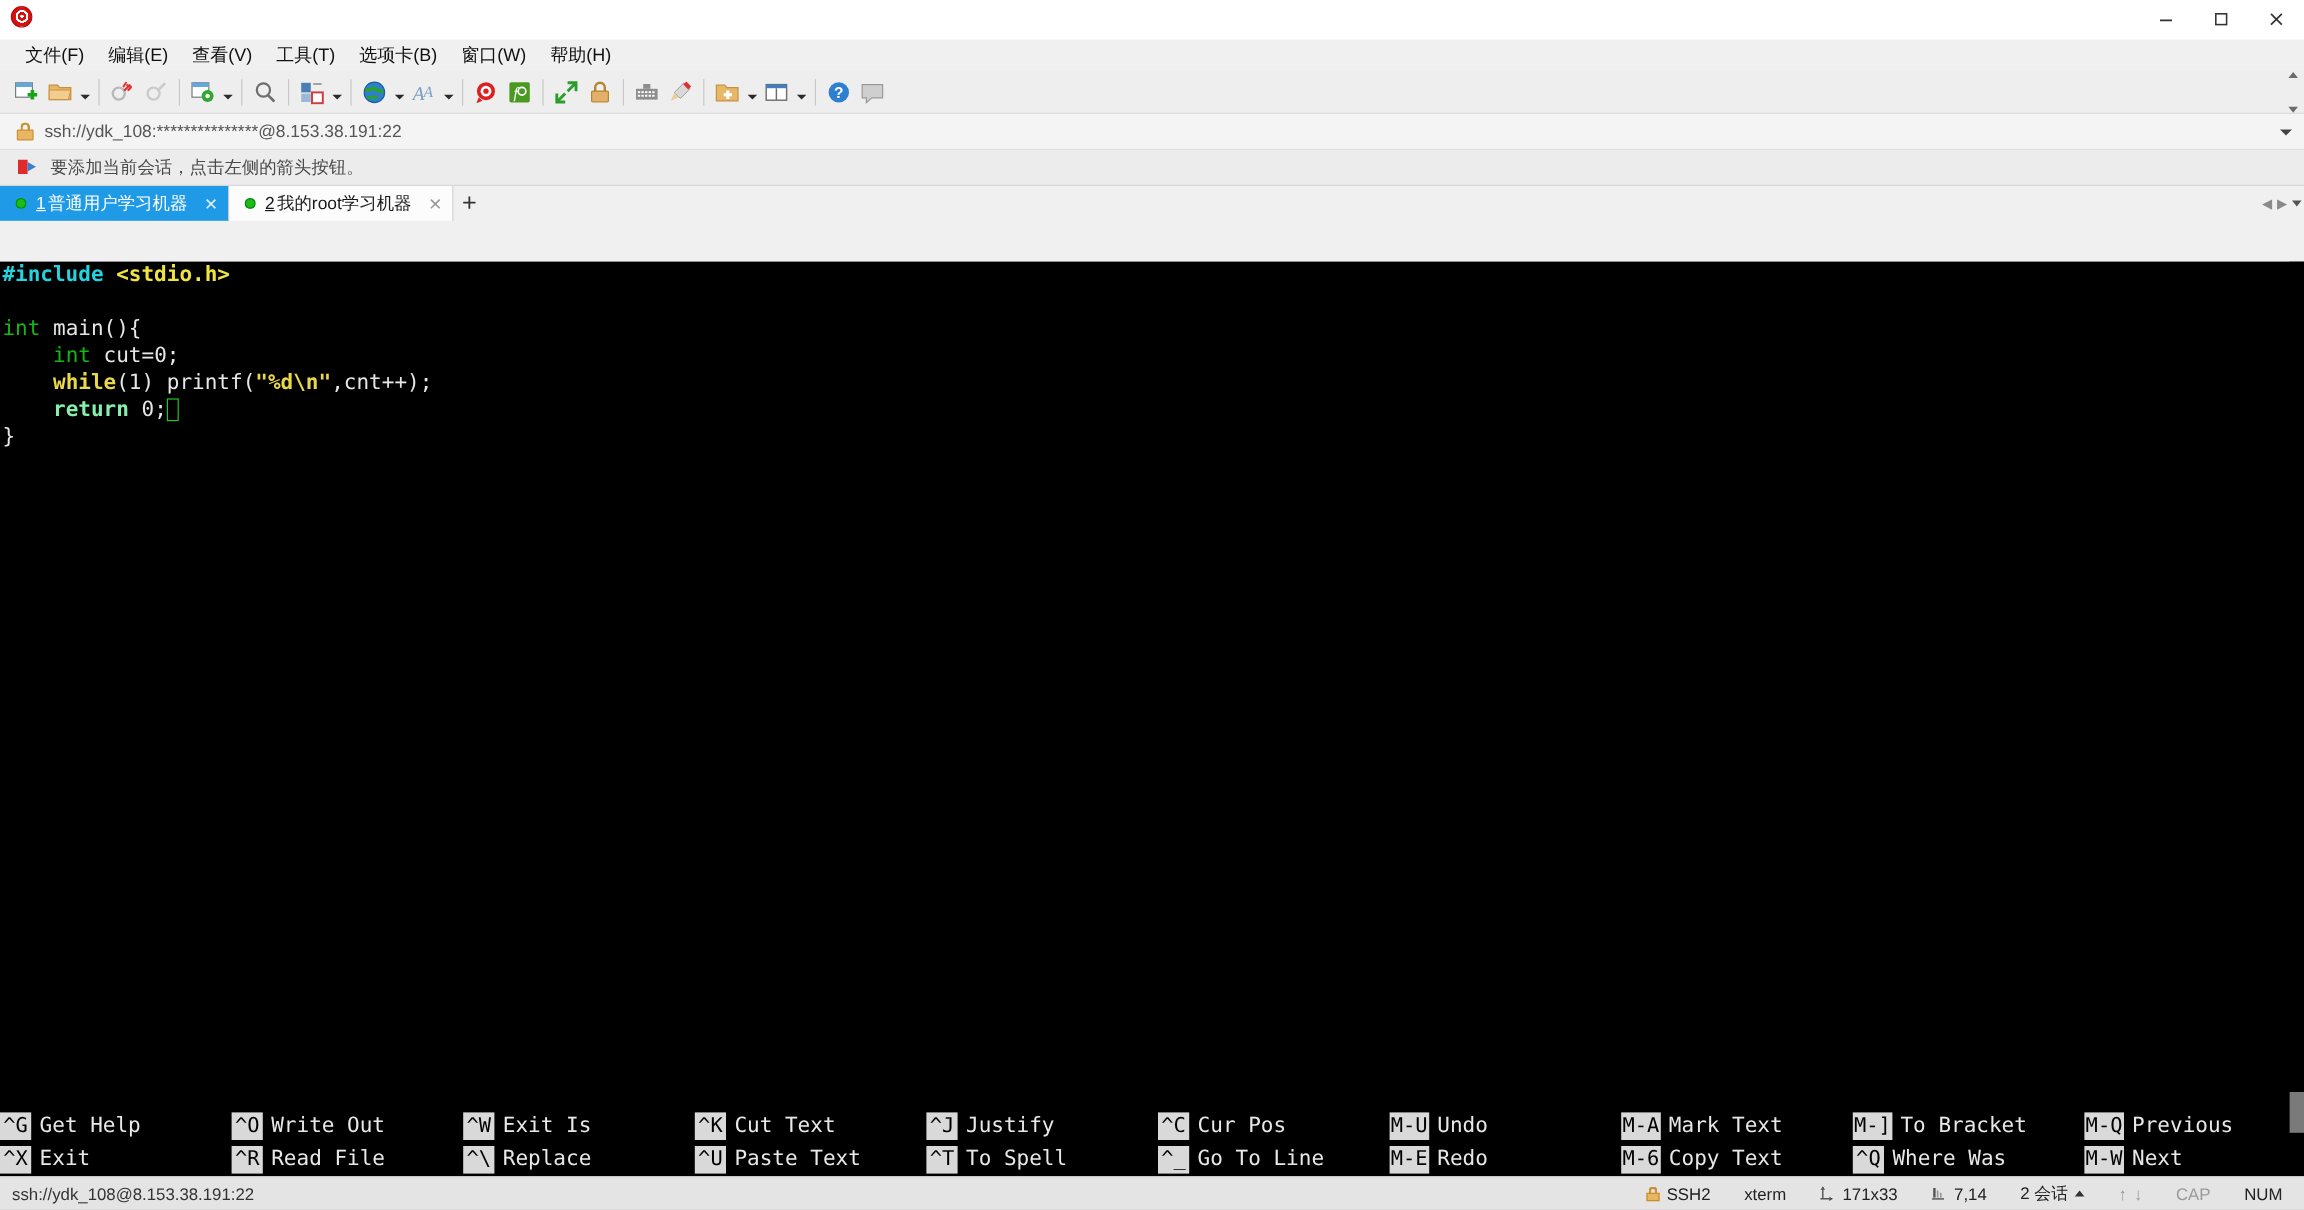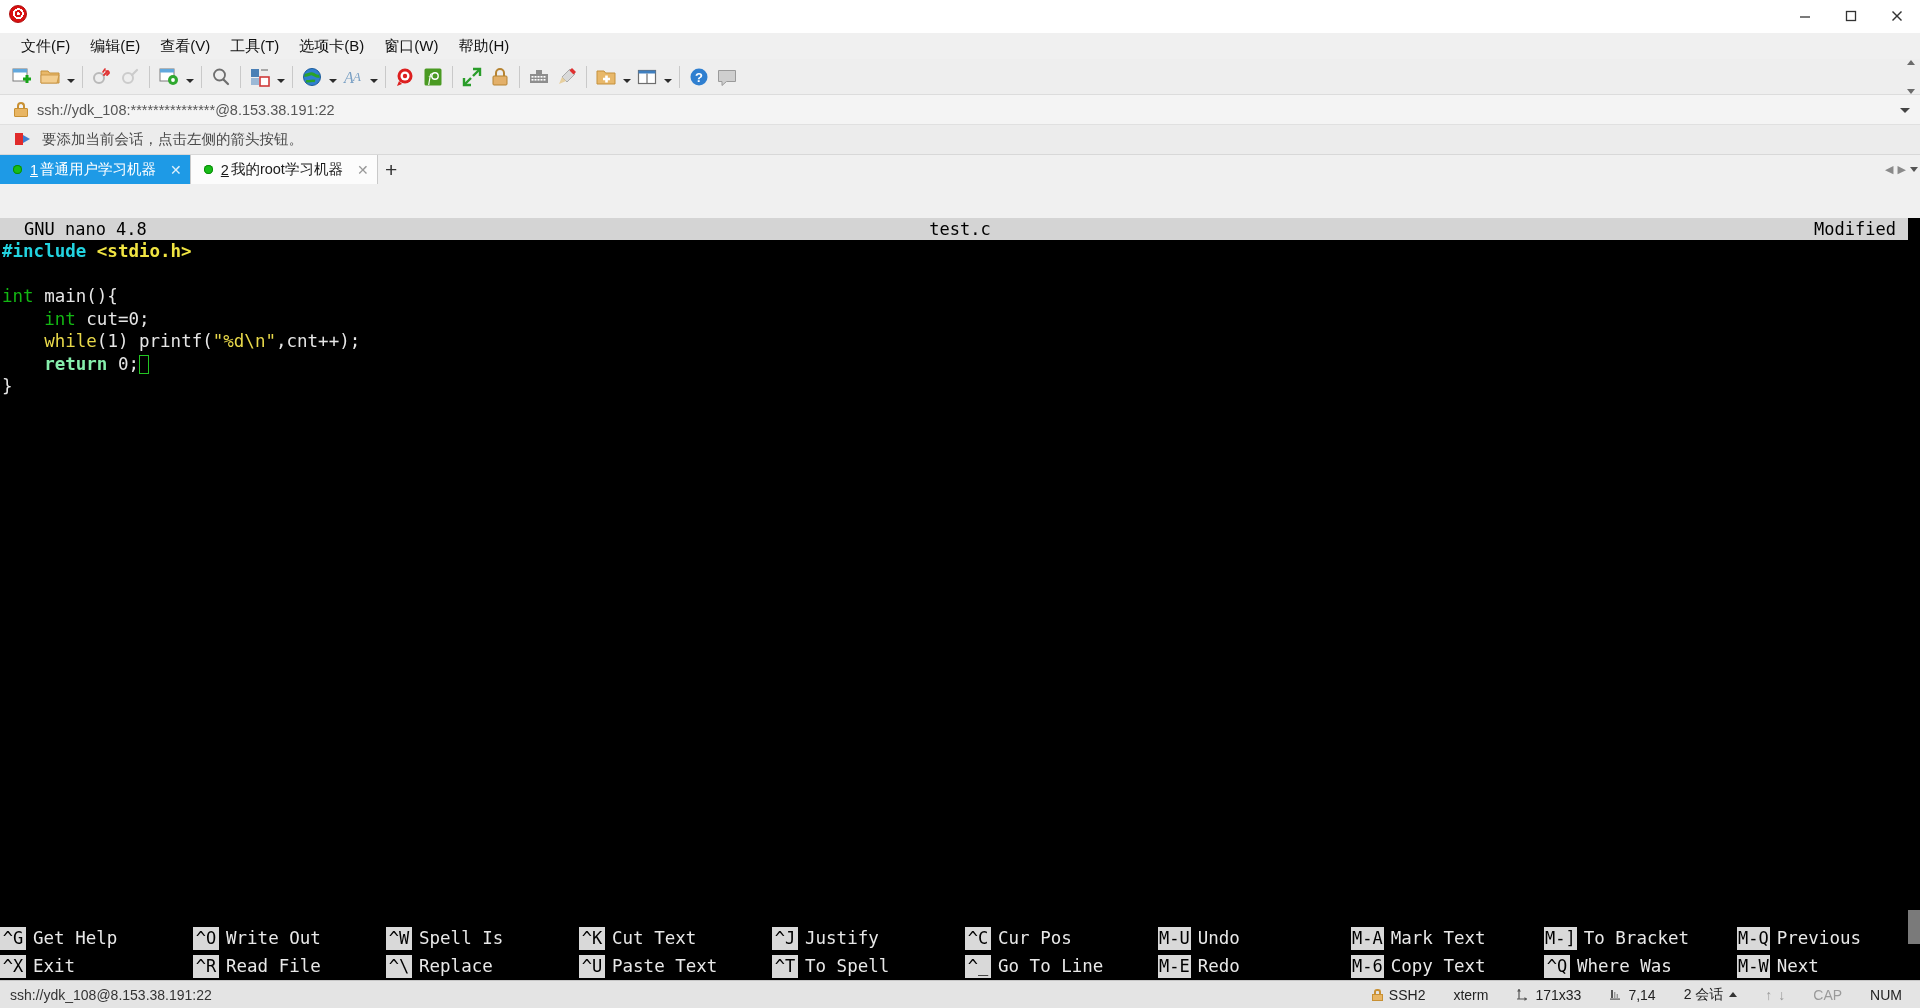--- a/index.html
+++ b/index.html
@@ -77,21 +77,21 @@
          color:#d8d8d8; overflow:hidden; }
   .nano-title{ height:22px; background:#d4d4d4; color:#000; display:flex; align-items:center;
                font-family:"DejaVu Sans Mono",monospace; font-size:17px; position:relative;}
   .nano-title .t-left{ position:absolute; left:24px; }
   .nano-title .t-mid{ width:100%; text-align:center; }
   .nano-title .t-right{ position:absolute; right:24px; }
   .code{ padding:0 0 0 2px; white-space:pre; }
   .ln{ height:22.5px; white-space:pre; }
   .c-cyan{ color:#22d3e0; font-weight:bold;}
   .c-yel{ color:#f0e442; font-weight:bold;}
-  .c-yel2{ color:#e8d84a; font-weight:normal;}
+  .c-yel2{ color:#e8d84a; font-weight:bold;}
   .c-grn{ color:#13b713;}
   .c-mag{ color:#86efac; font-weight:bold;}
   .c-wht{ color:#e6e6e6;}
   .cursor{ display:inline-block; width:10px;height:19px; border:1.5px solid #22c522; vertical-align:-4px;}
 
   
   .helpbar{ position:absolute; left:0; bottom:0; width:1920px; height:56px; background:#000;
             font-family:"DejaVu Sans Mono",monospace; font-size:17.5px; }
   .helprow{ display:flex; height:28px; align-items:center; }
   .hcell{ display:flex; align-items:center; width:193px; flex:none; }
@@ -382,41 +382,36 @@
   <div class="tabplus">+</div>
   <div class="tabnav">
     <span>◀</span>
     <span>▶</span>
     <i class="dnx"></i>
   </div>
 </div>
 
 <div class="term">
 
-  <div class="nano-title">
-    <span class="t-left">GNU nano 4.8</span>
-    <span class="t-mid">test.c</span>
-    <span class="t-right">Modified</span>
-  </div>
 
   <div class="code" id="code-area"><div class="ln"><span class="c-cyan">#include </span><span class="c-yel">&lt;stdio.h&gt;</span></div><div class="ln">&nbsp;</div><div class="ln"><span class="c-grn">int </span><span class="c-wht">main(){</span></div><div class="ln"><span class="c-wht">    </span><span class="c-grn">int </span><span class="c-wht">cut=0;</span></div><div class="ln"><span class="c-wht">    </span><span class="c-yel2">while</span><span class="c-wht">(1) printf(</span><span class="c-yel2">"%d\n"</span><span class="c-wht">,cnt++);</span></div><div class="ln"><span class="c-wht">    </span><span class="c-mag">return </span><span class="c-wht">0;</span><span class="cursor"></span></div><div class="ln"><span class="c-wht">}</span></div></div>
 
   <div class="helpbar">
     <div class="helprow" id="help-row-1">
         <div class="hcell">
           <span class="k">^G</span>
           <span class="l">Get Help</span>
         </div>
         <div class="hcell">
           <span class="k">^O</span>
           <span class="l">Write Out</span>
         </div>
         <div class="hcell">
           <span class="k">^W</span>
-          <span class="l">Spell Is</span>
+          <span class="l">Exit Is</span>
         </div>
         <div class="hcell">
           <span class="k">^K</span>
           <span class="l">Cut Text</span>
         </div>
         <div class="hcell">
           <span class="k">^J</span>
           <span class="l">Justify</span>
         </div>
         <div class="hcell">

